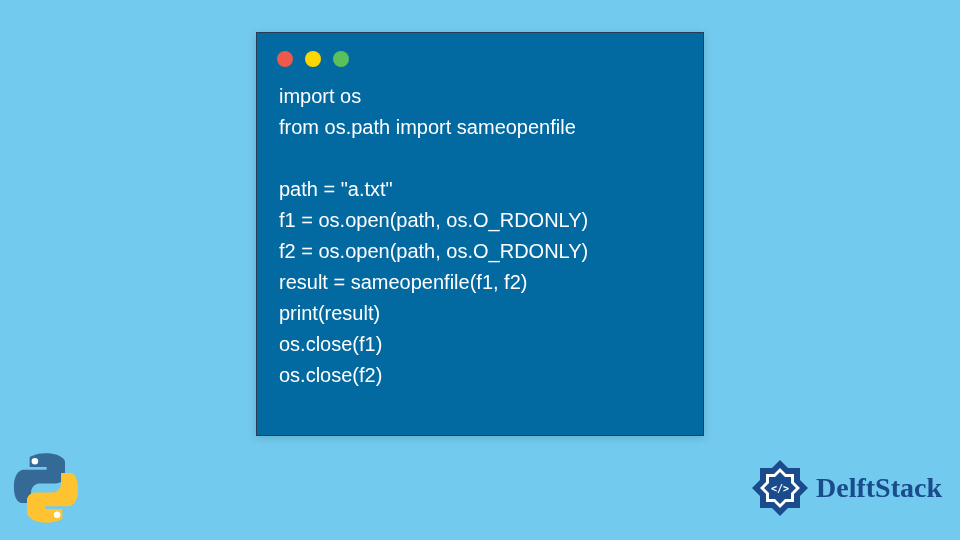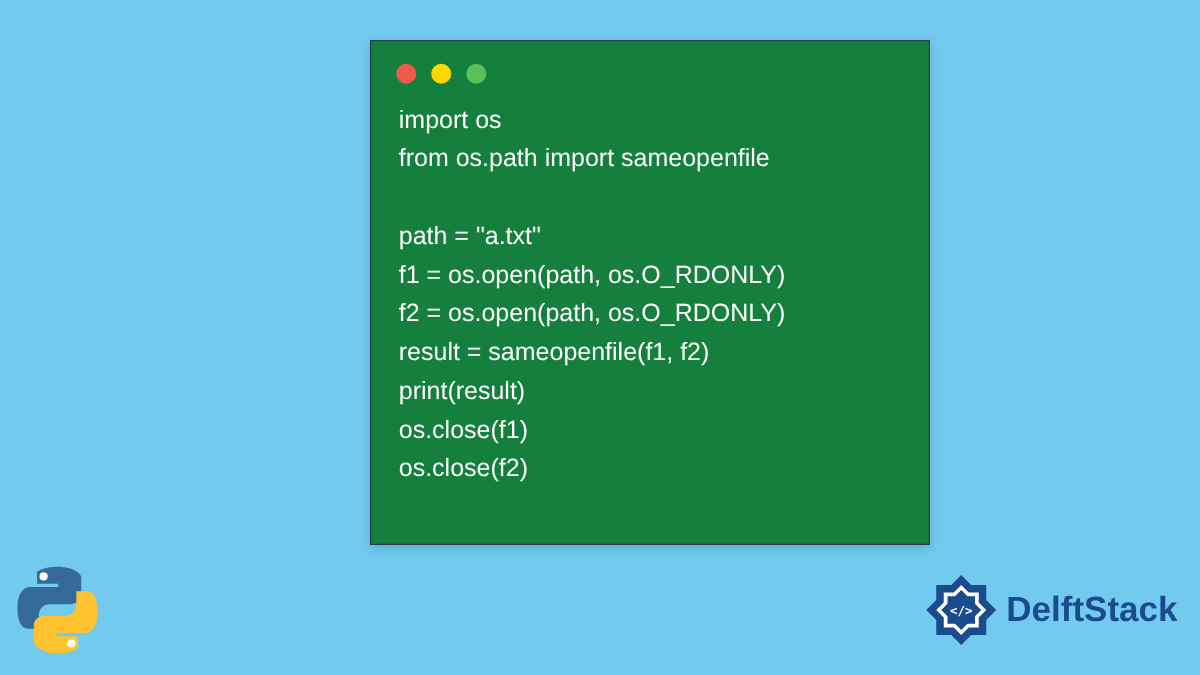--- a/index.html
+++ b/index.html
@@ -10,24 +10,23 @@
     font-family: Arial, Helvetica, sans-serif;
     position: relative;
     overflow: hidden;
   }
   .code-window {
     position: absolute;
     left: 256px;
     top: 32px;
     width: 448px;
     height: 404px;
-    background: #15803d;
+    background: #0369a1;
     border: 1px solid #2d3a54;
     box-shadow: 0 2px 8px rgba(0,0,0,0.15);
-    margin-left: 40px;
   }
   .window-controls {
     display: flex;
     gap: 12px;
     padding: 18px 20px 10px 20px;
   }
   .dot {
     width: 16px;
     height: 16px;
     border-radius: 50%;
@@ -55,21 +54,21 @@
     right: 18px;
     bottom: 22px;
     display: flex;
     align-items: center;
     gap: 6px;
   }
   .delft-text {
     font-size: 28px;
     font-weight: 600;
     color: #1a4b8c;
-    font-family: Liberation Sans, sans-serif;
+    font-family: Liberation Serif, serif;
   }
   .delft-mark {
     width: 60px;
     height: 60px;
     position: relative;
   }
 </style>
 </head>
 <body>
 

